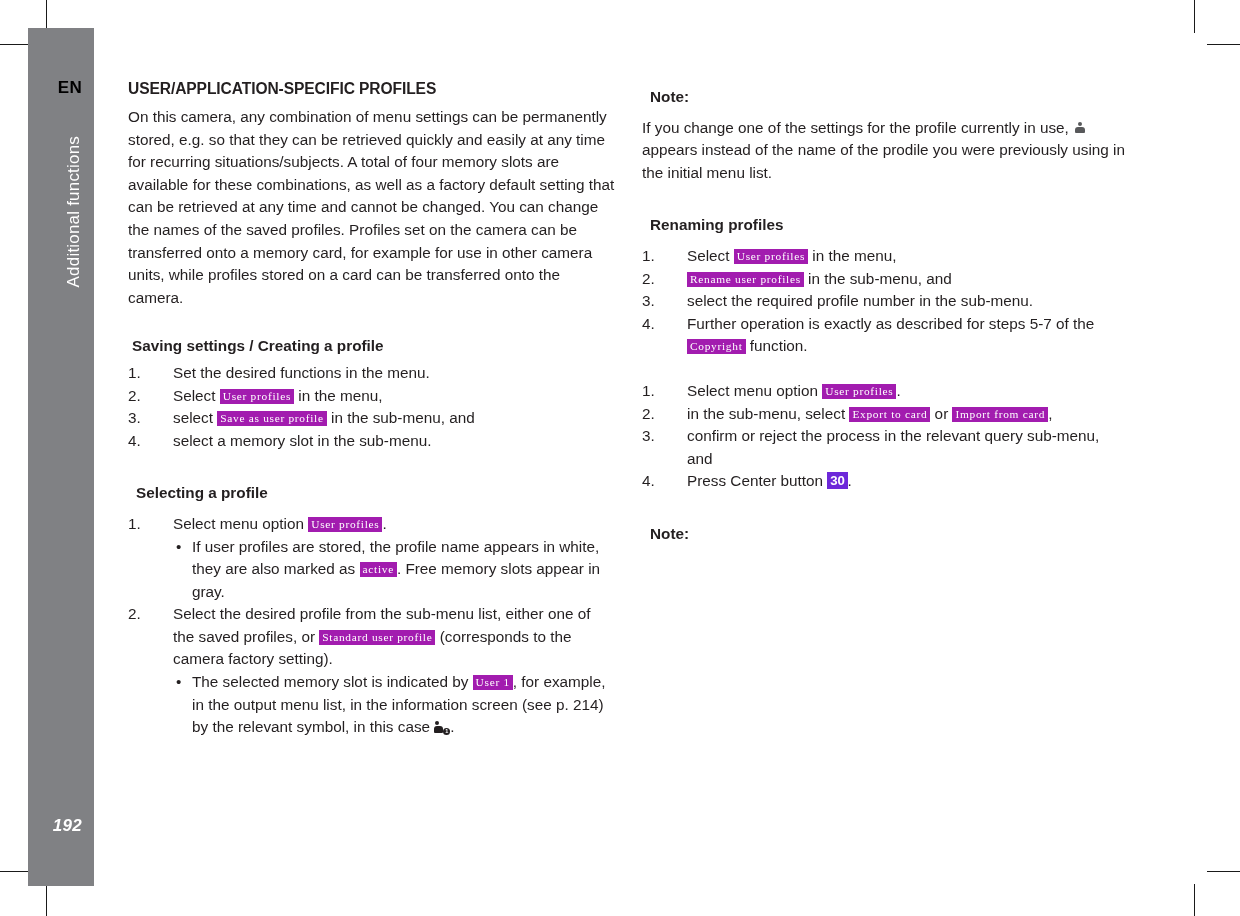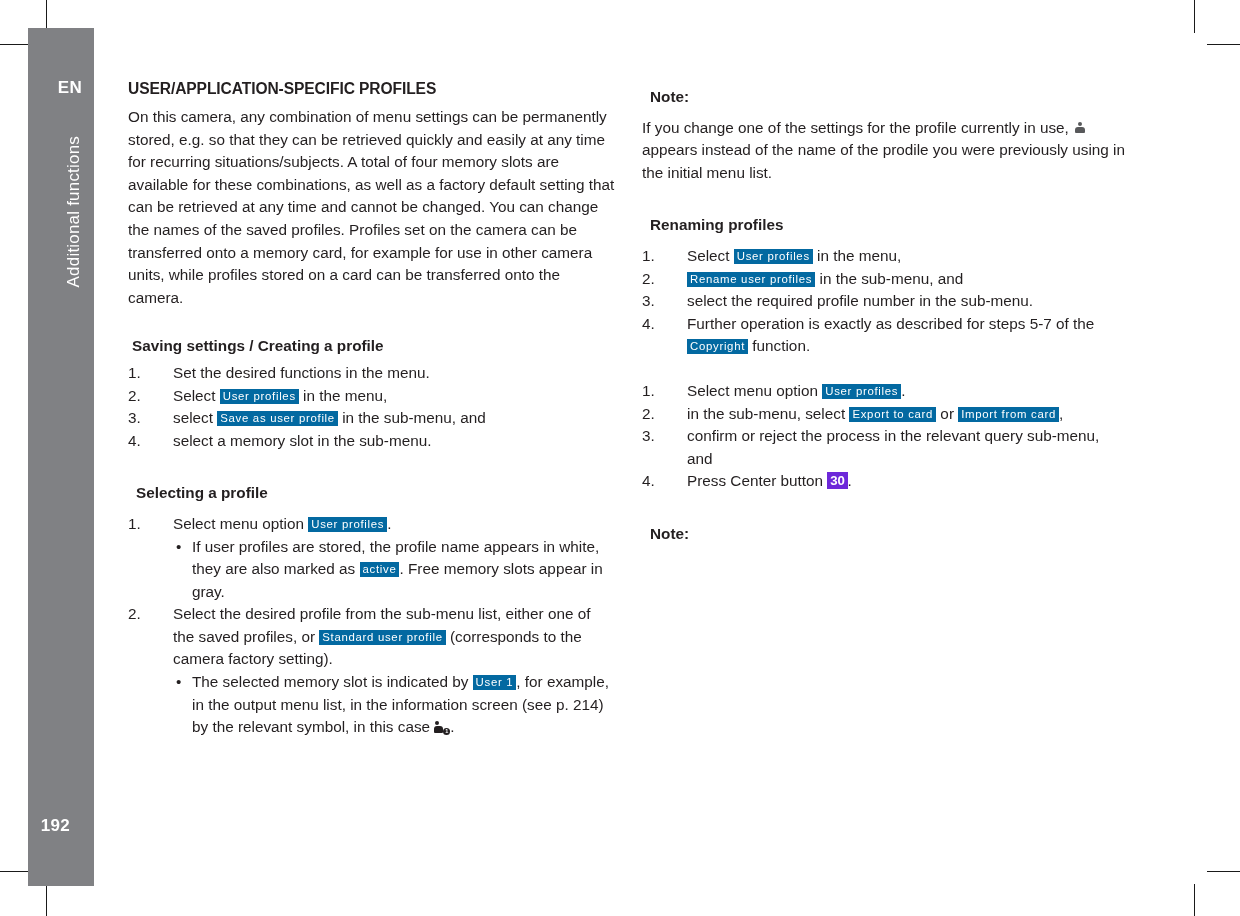--- a/index.html
+++ b/index.html
@@ -38,44 +38,45 @@
     left: 28px;
     top: 28px;
     width: 66px;
     height: 858px;
     background: #808184;
   }
   .sidebar-lang {
     position: absolute;
     top: 50px;
     right: 12px;
-    color: #ffffff;
+    color: #000000;
     font-size: 17px;
     font-weight: bold;
     letter-spacing: 0.3px;
   }
   .sidebar-chapter {
     position: absolute;
     right: 10px;
     top: 108px;
     color: #ffffff;
     font-size: 17px;
     writing-mode: vertical-rl;
     transform: rotate(180deg);
     letter-spacing: 0.2px;
     white-space: nowrap;
   }
   .sidebar-page {
     position: absolute;
     bottom: 50px;
-    right: 24px;
+    right: 12px;
     color: #ffffff;
     font-size: 17px;
     font-weight: bold;
     letter-spacing: 0.3px;
+    font-style: italic;
   }
 
   
   .col {
     position: absolute;
     top: 78px;
     width: 487px;
     font-size: 15.3px;
     line-height: 22.6px;
     color: #231f20;
@@ -132,23 +133,23 @@
   }
   ul.bullets > li::before {
     content: "\2022";
     position: absolute;
     left: 3px;
     top: 0;
   }
 
   
   .menu {
-    background: #0369a1;
-    color: #ffffff;
-    font-family: Liberation Sans, sans-serif;
+    background: #a21caf;
+    color: #ffffff;
+    font-family: Liberation Serif, serif;
     font-size: 11.4px;
     letter-spacing: 0.7px;
     padding: 1px 3px 2px 3px;
     white-space: nowrap;
     vertical-align: 1px;
   }
 
   
   .badge {
     background: #6d28d9;

